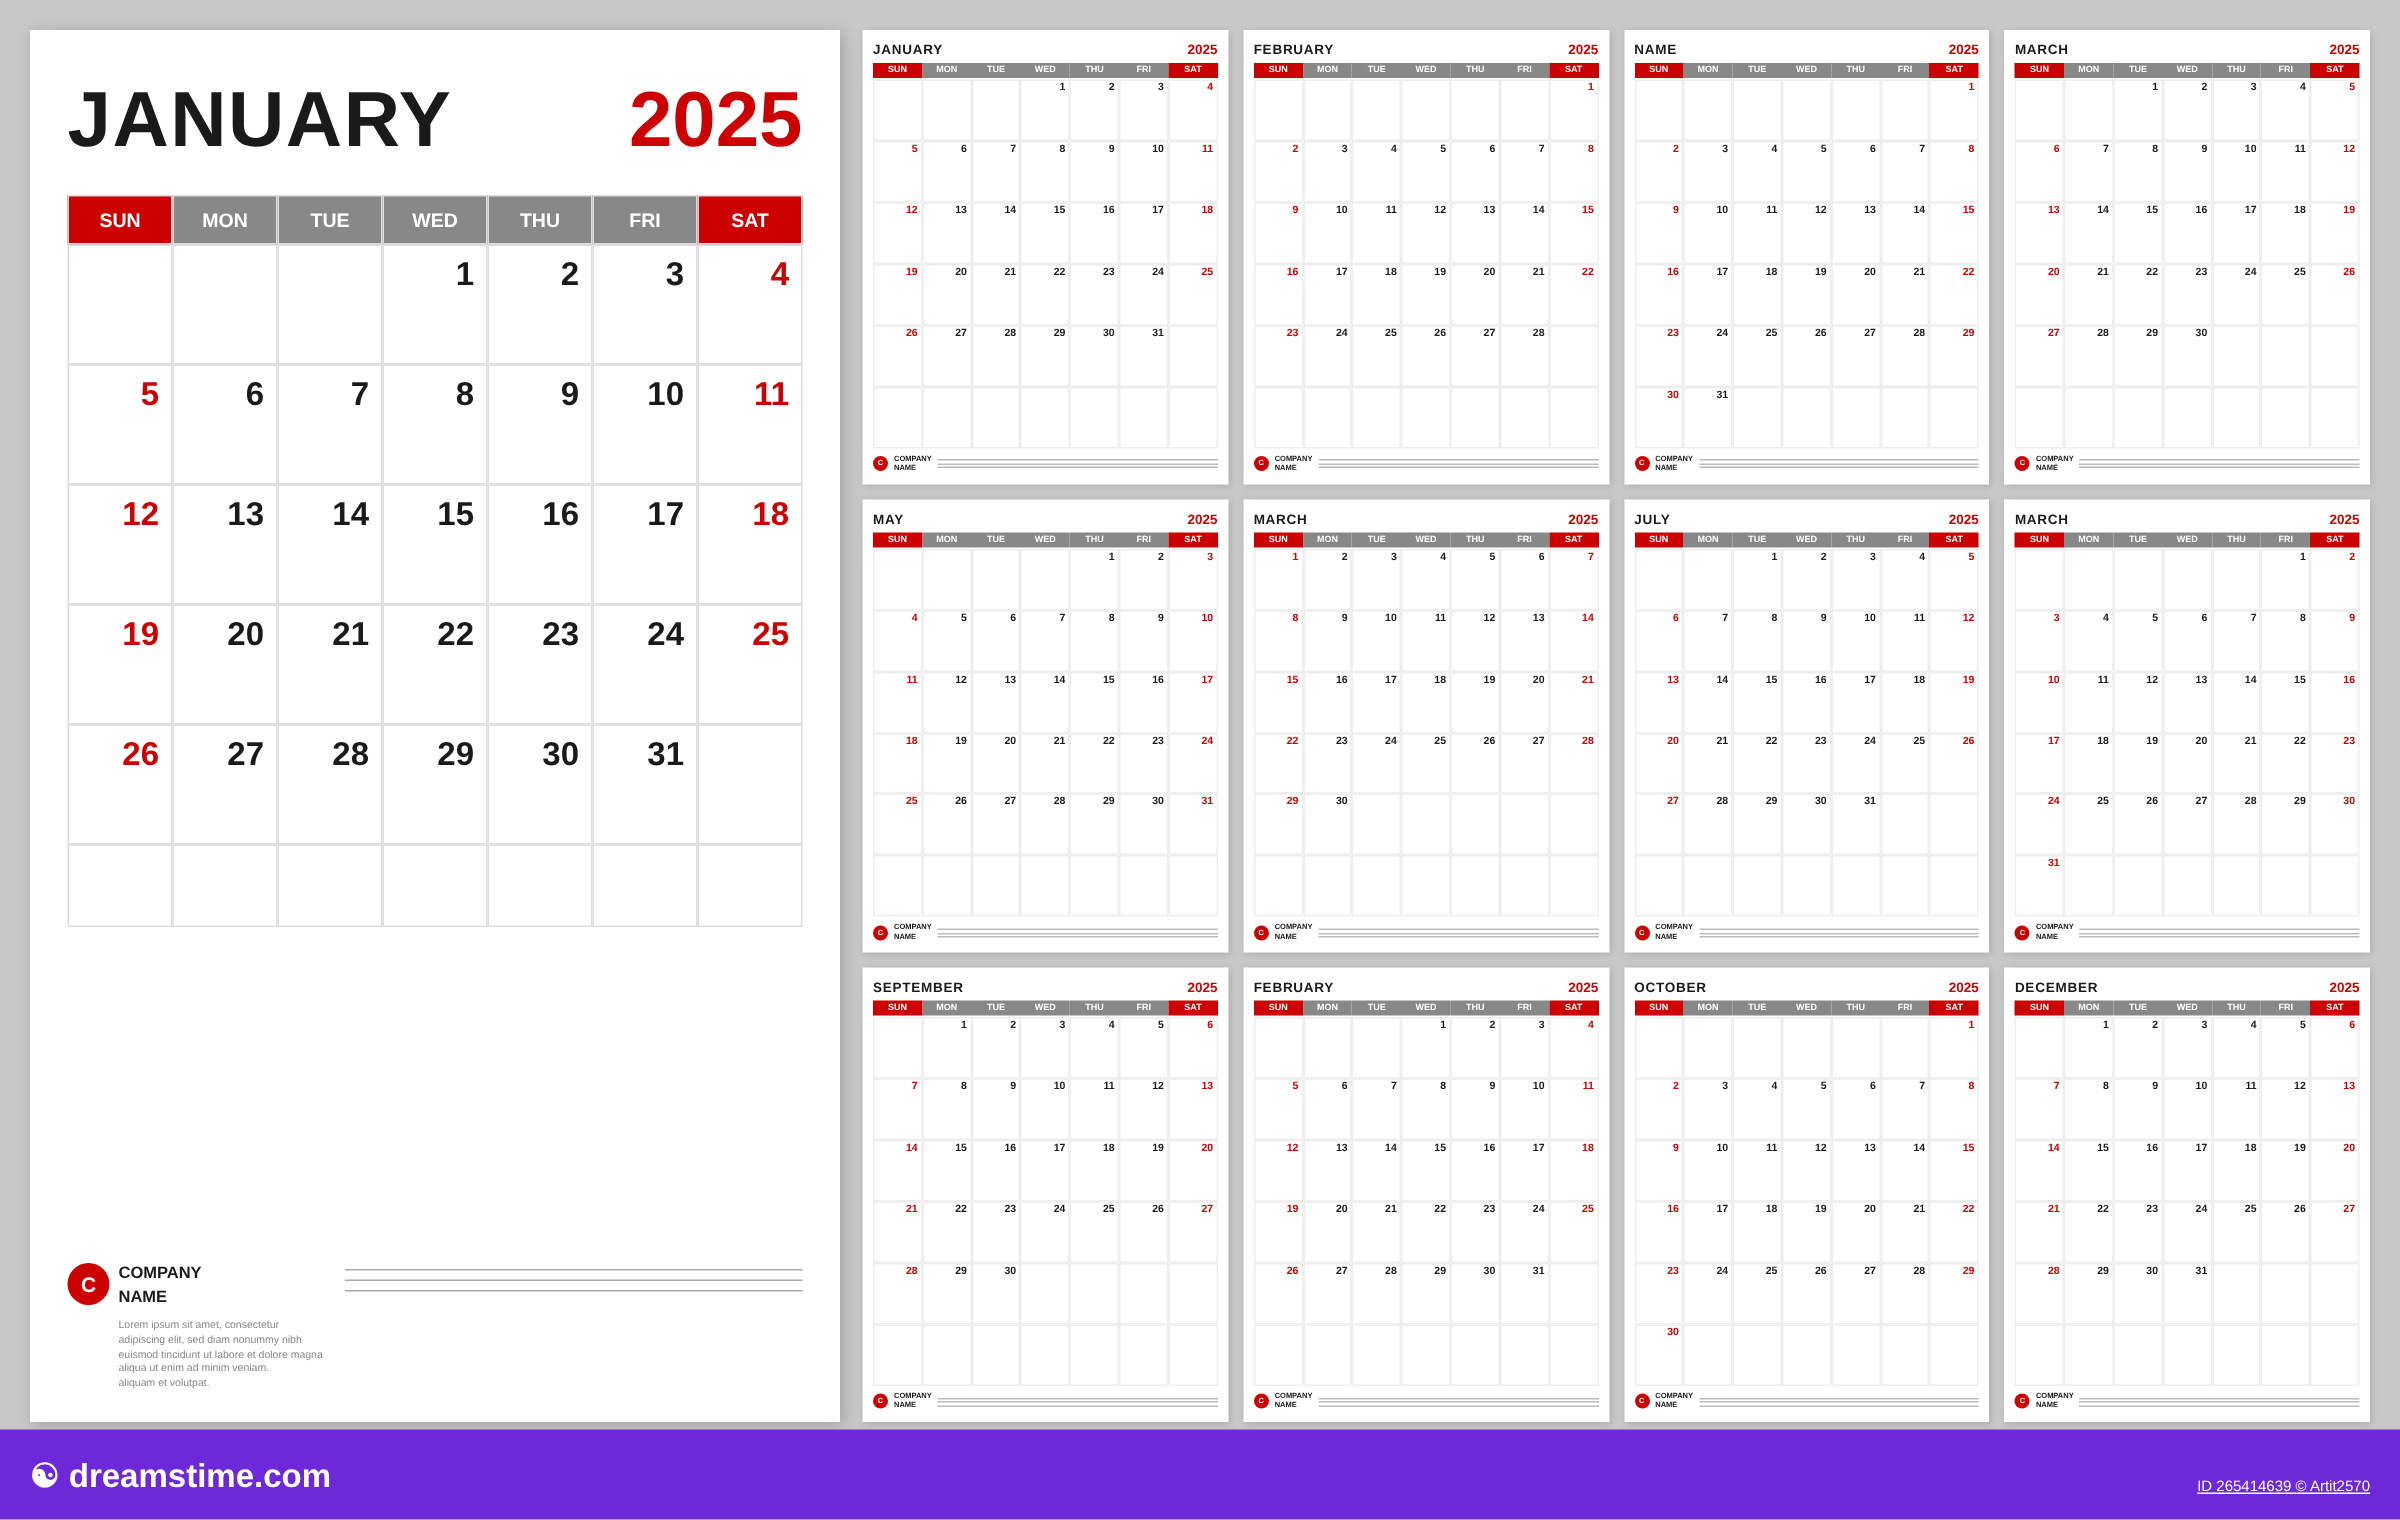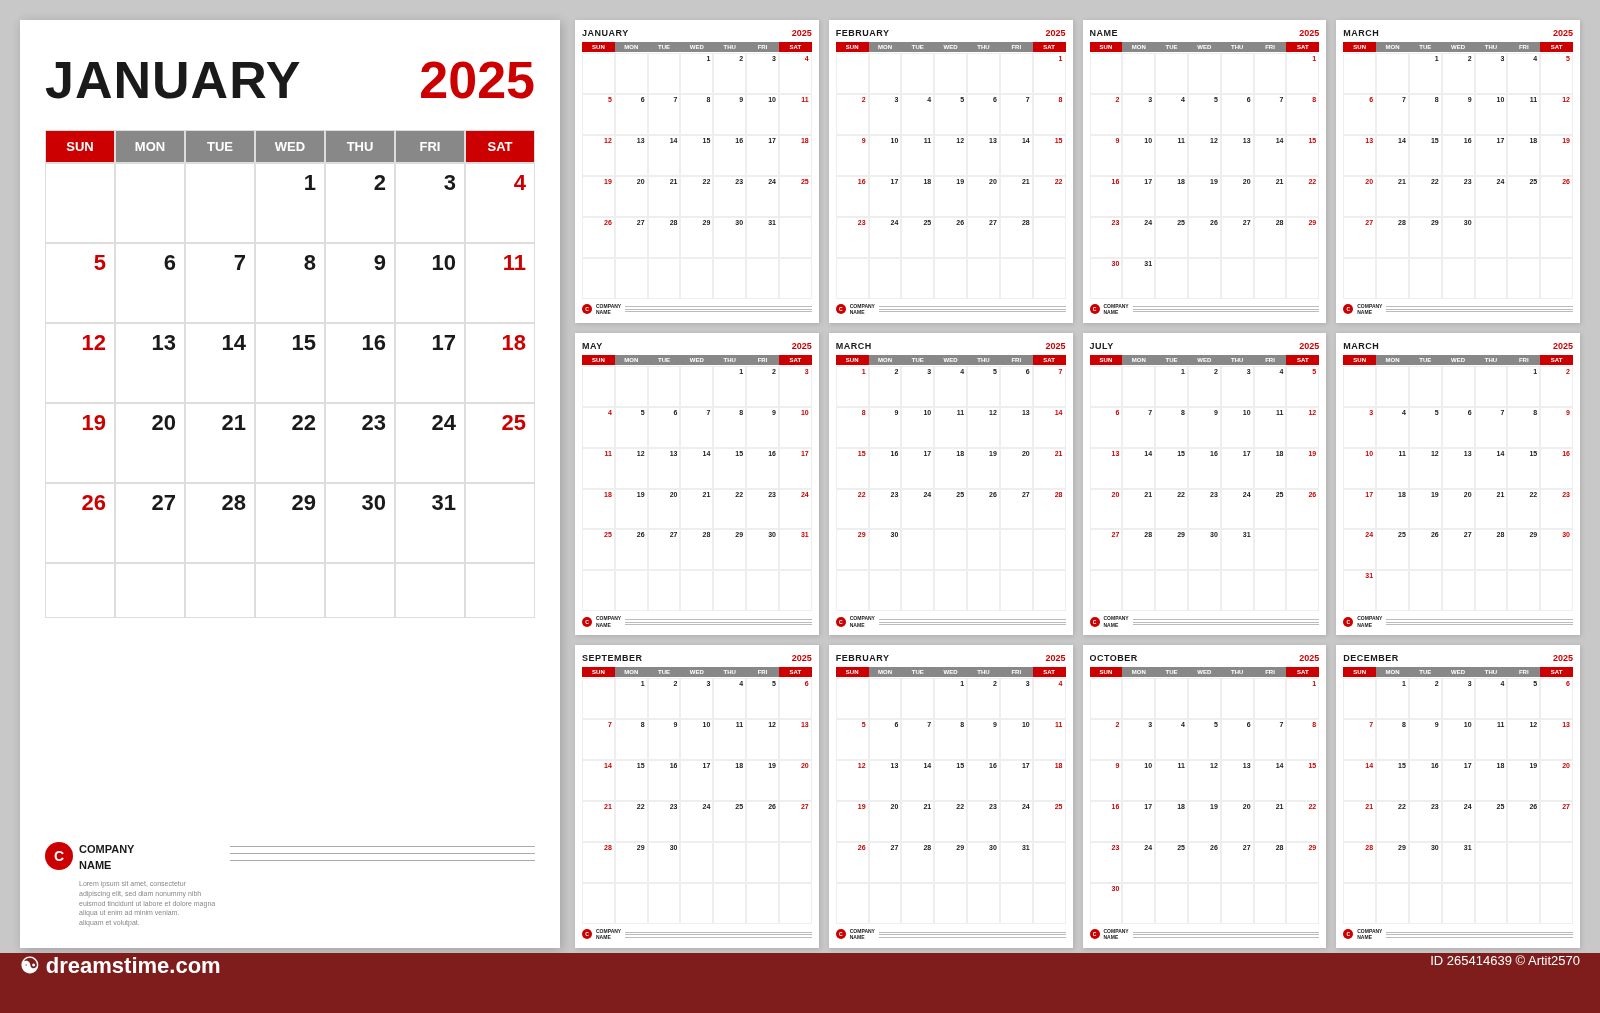--- a/index.html
+++ b/index.html
@@ -12,37 +12,38 @@
       position: relative;
     }
 
     
     .dreamstime-bar {
       position: absolute;
       bottom: 0;
       left: 0;
       right: 0;
       height: 60px;
-      background-color: #7f1d1d;
-      display: flex;
-      align-items: flex-start;
-      padding: 0 20px;
+      background-color: #6d28d9;
+      display: flex;
+      align-items: flex-end;
+      padding: 16px 20px;
       color: white;
       font-size: 13px;
       z-index: 100;
     }
     .dreamstime-bar .dt-logo {
       font-size: 22px;
       font-weight: bold;
       margin-right: 8px;
       color: white;
     }
     .dreamstime-bar .dt-id {
       margin-left: auto;
-      font-size: 13px;
+      font-size: 10px;
+      text-decoration: underline;
     }
 
     
     .main-content {
       display: flex;
       position: absolute;
       top: 20px;
       left: 20px;
       right: 20px;
       bottom: 65px;

